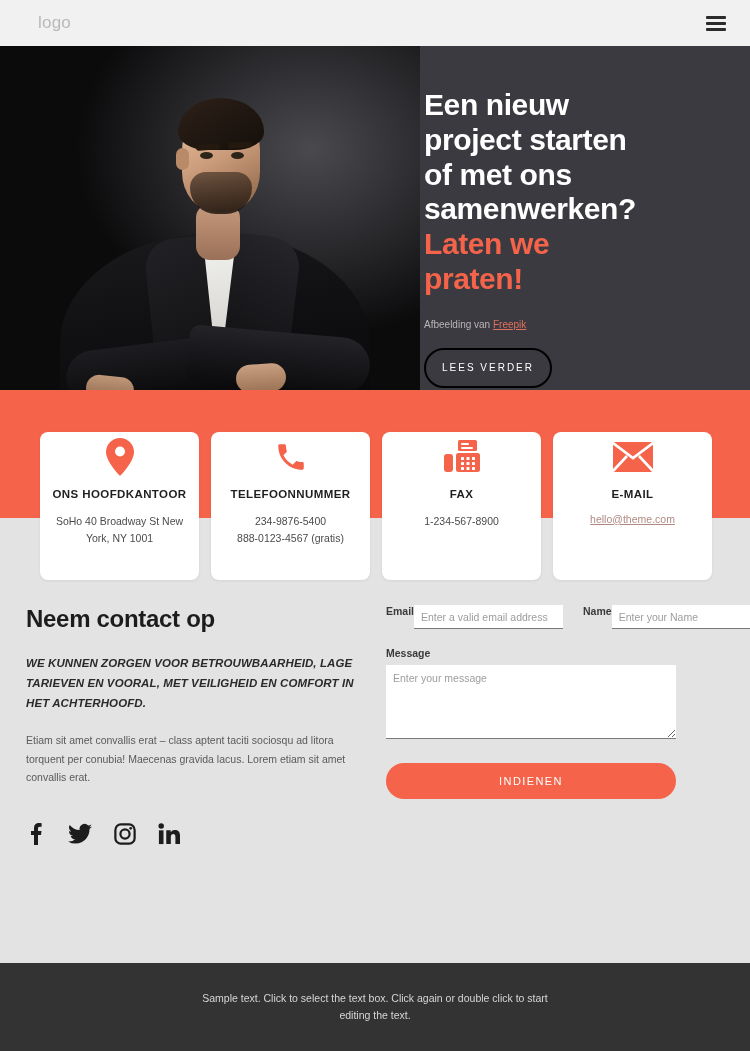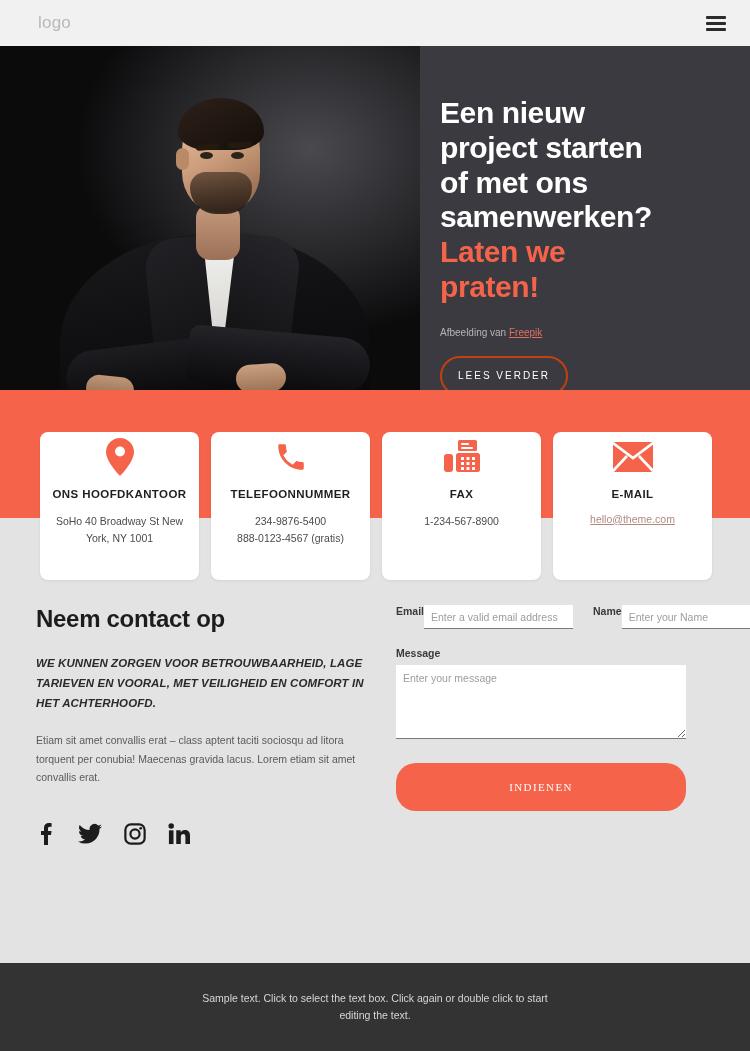--- a/index.html
+++ b/index.html
@@ -101,48 +101,48 @@
     position:absolute; left:236px; top:318px; width:50px; height:28px;
     background:linear-gradient(180deg,#caa083,#9b7254); border-radius:14px;
     transform:rotate(-4deg);
   }
   .p-handR {
     position:absolute; left:86px; top:330px; width:48px; height:26px;
     background:linear-gradient(180deg,#bf9678,#8e6a4e); border-radius:13px;
     transform:rotate(6deg);
   }
 
-  .hero-panel { position:absolute; right:0; top:0; width:330px; height:344px; padding:42px 22px 0 20px;margin-top:8px; }
+  .hero-panel { position:absolute; right:0; top:0; width:330px; height:344px; padding:42px 22px 0 4px; }
   .hero-h1 { font-size:30px; line-height:1.16; font-weight:700; color:#ffffff; letter-spacing:-.4px; }
   .hero-h1 .accent { color:#f4634a; display:block; }
   .hero-credit { margin-top:22px; font-size:10px; color:#b9b4b6; }
   .hero-credit a { color:#e0705c; text-decoration:underline; }
   .hero-btn {
     margin-top:18px; display:inline-flex; align-items:center; justify-content:center;
-    width:128px; height:40px; border:2px solid #c2410c; border-radius:22px;
+    width:128px; height:40px; border:2px solid #000000; border-radius:22px;
     color:#ffffff; font-size:10px; letter-spacing:2px; font-weight:500; cursor:pointer;
     background:transparent;
   }
 
   
   .band { position:absolute; top:390px; left:0; width:750px; height:128px; background:#f4634a; }
   .cards { position:absolute; top:432px; left:40px; width:672px; display:flex; gap:12px; }
   .card {
     width:162px; height:148px; background:#ffffff; border-radius:8px;
     box-shadow:0 1px 3px rgba(0,0,0,.07);
     display:flex; flex-direction:column; align-items:center;
     padding:4px 10px 0 10px; text-align:center;
   }
   .card-icon { height:42px; display:flex; align-items:center; justify-content:center; margin-bottom:8px; }
   .card-title { font-size:11.5px; font-weight:700; color:#1f1f1f; letter-spacing:.4px; line-height:1.45; }
   .card-text { margin-top:10px; font-size:10.5px; color:#4b4b4b; line-height:1.65; }
   .card-link { margin-top:10px; font-size:10.5px; color:#b08a80; text-decoration:underline; }
 
   
-  .contact { position:absolute; top:605px; left:0; width:750px; display:flex; padding:0 36px; gap:30px; }
+  .contact { position:absolute; top:605px; left:0; width:750px; display:flex; padding:0 26px; gap:30px; }
   .contact-left { width:330px; }
   .contact-h2 { font-size:24px; font-weight:700; color:#1c1c1c; letter-spacing:-.3px; }
   .contact-lead {
     margin-top:20px; font-size:11.5px; font-weight:700; font-style:italic;
     color:#2a2a2a; line-height:1.75; letter-spacing:.1px;
   }
   .contact-body { margin-top:18px; font-size:10.5px; color:#5a5a5a; line-height:1.75; }
   .socials { margin-top:36px; display:flex; gap:22px; align-items:center; }
   .socials svg { display:block; }
 
@@ -156,23 +156,23 @@
   }
   .field input::placeholder { color:#9d9d9d; }
   .field-msg { margin-top:18px; display:flex; flex-direction:column; }
   .field-msg textarea {
     height:74px; border:none; border-bottom:1.5px solid #7a7a7a; background:#ffffff;
     padding:7px; font-size:10.5px; color:#333; resize:vertical;
     font-family:"Liberation Sans", sans-serif;
   }
   .field-msg textarea::placeholder { color:#9d9d9d; }
   .submit {
-    margin-top:24px; width:100%; height:48px; border:none; border-radius:20px;
+    margin-top:24px; width:100%; height:36px; border:none; border-radius:20px;
     background:#f4634a; color:#ffffff; font-size:11px; letter-spacing:1.4px;
-    cursor:pointer; font-family:Liberation Serif, serif;
+    cursor:pointer; font-family:Liberation Sans, sans-serif;
   }
 
   
   .footer {
     position:absolute; bottom:0; left:0; width:750px; height:88px; background:#333333;
     display:flex; align-items:center; justify-content:center; text-align:center;
   }
   .footer-text { font-size:10.5px; color:#d6d6d6; line-height:1.6; max-width:360px; }
 </style>
 </head>

